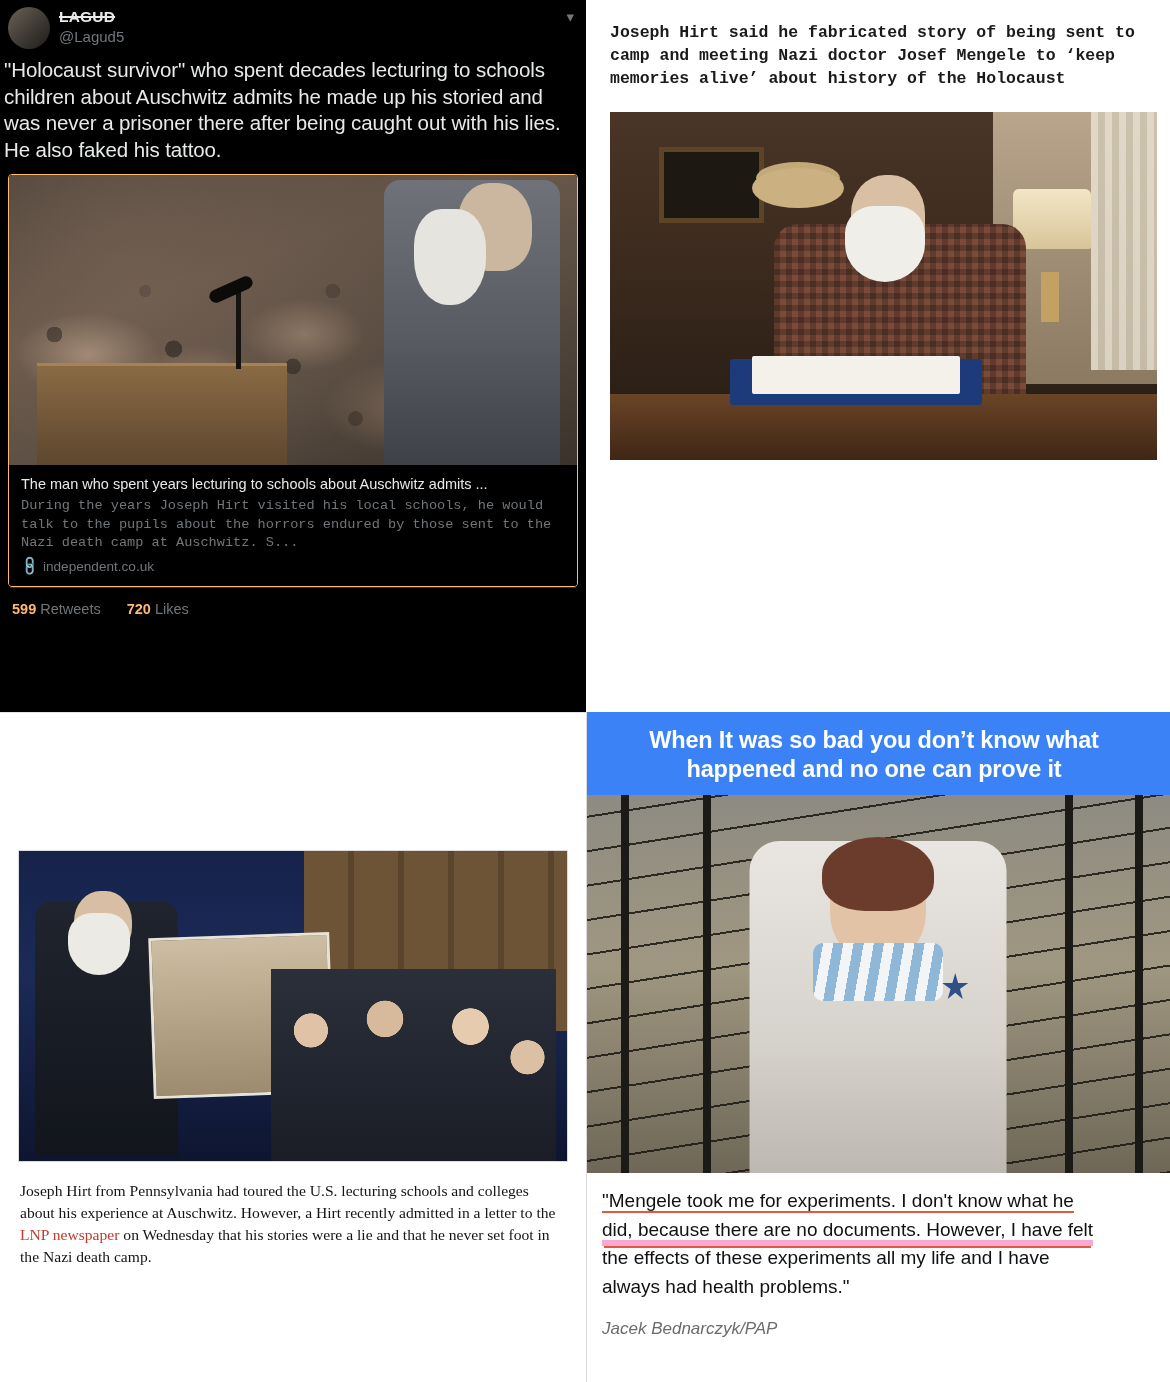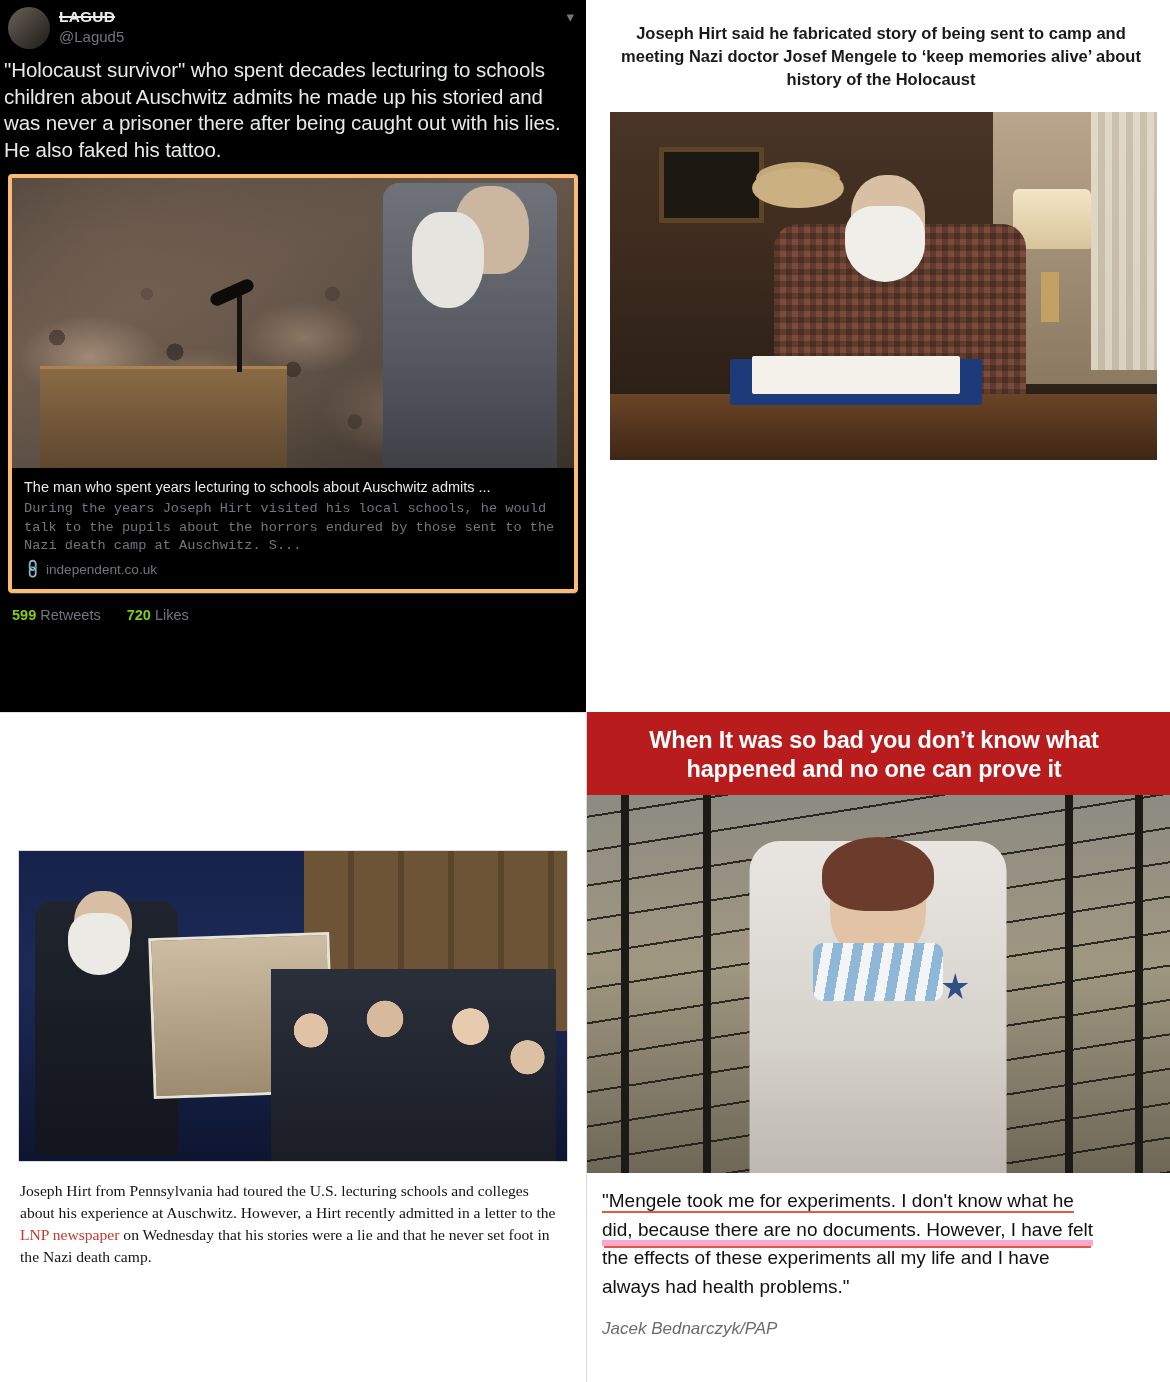--- a/index.html
+++ b/index.html
@@ -79,21 +79,21 @@
   }
   .tweet-text {
     font-size: 20.5px;
     line-height: 1.3;
     color: #e7e9ea;
     padding: 8px 8px 10px 4px;
     letter-spacing: -0.1px;
   }
   .tweet-card {
     margin: 0 8px 0 8px;
-    border: 4px solid #fdba74;
+    border: 1px solid #fdba74;
     border-radius: 4px;
     overflow: hidden;
     background: #000;
   }
   .card-photo {
     position: relative;
     width: 100%;
     height: 290px;
     overflow: hidden;
     background: #2a2622;
@@ -212,21 +212,21 @@
     padding: 14px 12px 12px 10px;
   }
   .tweet-meta .src { color: #1d9bf0; }
   .tweet-stats {
     border-top: 1px solid #2f3336;
     margin: 0 10px;
     padding: 13px 2px 0 2px;
     font-size: 14.5px;
     color: #71767b;
   }
-  .tweet-stats b { color: #84cc16; }
+  .tweet-stats b { color: #fdba74; }
   .tweet-stats .grp { margin-right: 22px; }
 
   
   #article {
     left: 586px;
     top: 0;
     width: 584px;
     height: 712px;
     background: #ffffff;
     padding: 0 14px;
@@ -234,27 +234,26 @@
   .art-head {
     font-family: "Liberation Serif", serif;
     font-size: 31px;
     font-weight: bold;
     line-height: 1.18;
     color: #111;
     padding: 72px 6px 0 10px;
     letter-spacing: -0.2px;
   }
   .art-standfirst {
-    font-family: Liberation Sans, sans-serif;
+    font-family: Liberation Mono, monospace;
     font-size: 16.5px;
     font-weight: bold;
     line-height: 1.38;
     color: #1a1a1a;
     padding: 22px 4px 0 10px;
-    text-align: center;
   }
   .art-photo {
     position: relative;
     margin: 22px 0 0 10px;
     width: 547px;
     height: 348px;
     overflow: hidden;
     background: #2b2018;
   }
   .room {
@@ -467,21 +466,21 @@
 
   
   #meme {
     left: 586px;
     top: 712px;
     width: 584px;
     height: 670px;
     background: #ffffff;
   }
   .meme-top {
-    background: #b91c1c;
+    background: #3b82f6;
     color: #ffffff;
     text-align: center;
     font-size: 23.5px;
     font-weight: bold;
     line-height: 1.22;
     padding: 14px 20px 12px 12px;
     letter-spacing: -0.2px;
   }
   .meme-photo {
     position: relative;

